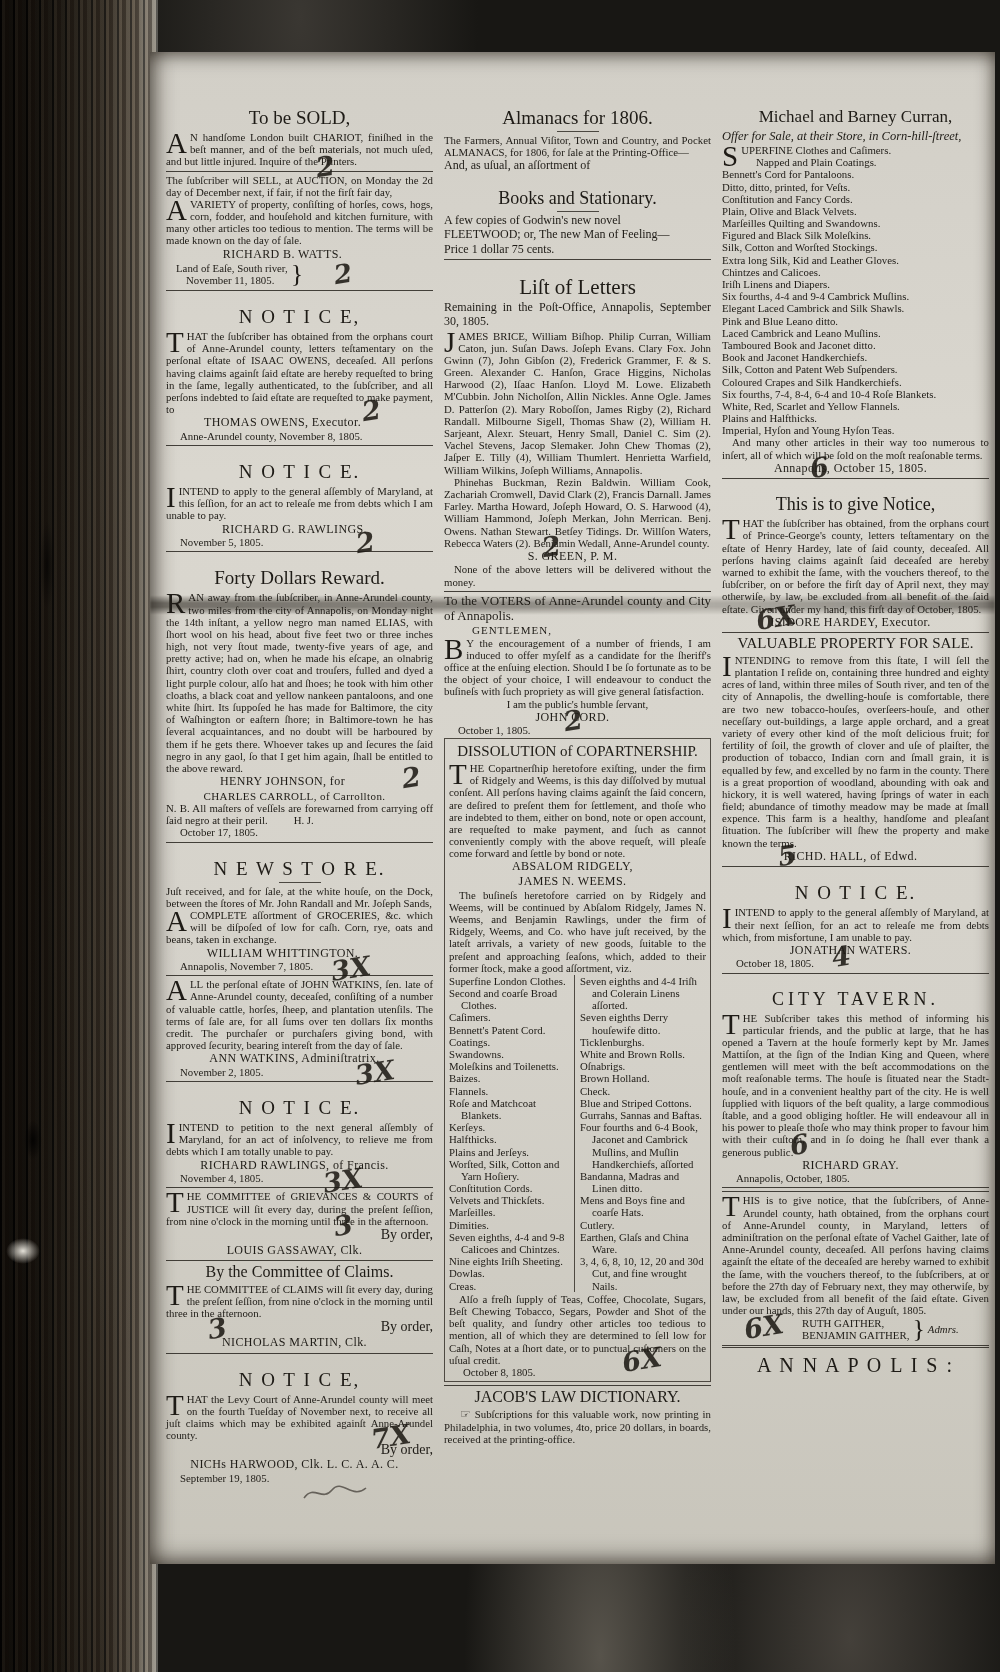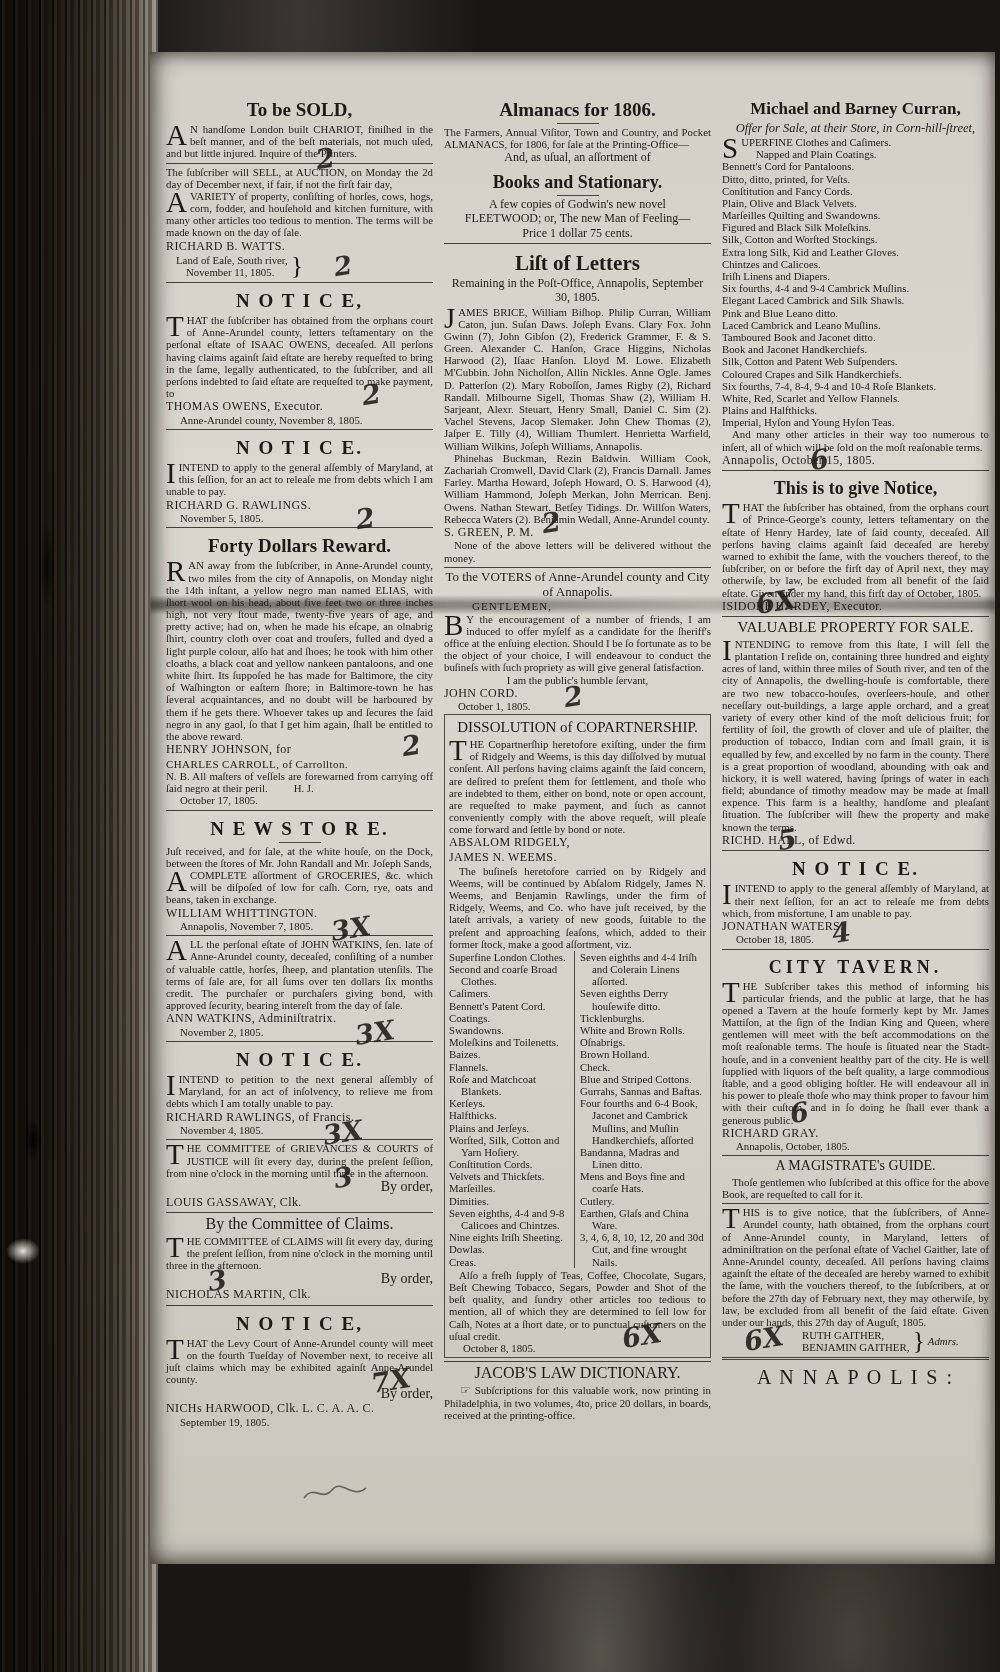--- a/index.html
+++ b/index.html
@@ -39,27 +39,27 @@
     mask-image:linear-gradient(180deg,transparent,black 40%,black 60%,transparent);
     filter:blur(1px);
   }
   .cols{display:flex;gap:11px;padding:40px 6px 0 16px;}
   .col{width:268px;font-size:10.8px;line-height:1.13;text-align:justify;}
   p{margin:0;}
   .sec{position:relative;margin:1px 0 2px;}
   .rule{border-top:1.4px solid rgba(40,36,30,.85);margin:3px 0 2px;}
   .rule.thin{border-top-width:1px;}
   .shortrule{width:42px;border-top:1.2px solid rgba(40,36,30,.8);margin:3px auto 2px;}
-  .h1{font-size:19px;line-height:1.05;text-align:center;font-weight:bold;margin:8px 0 3px;}
+  .h1{font-size:19px;line-height:1.05;text-align:center;font-weight:normal;margin:16px 0 3px;}
   .h1.sp{letter-spacing:2px;}
   .h2{font-size:15px;line-height:1.1;text-align:center;font-weight:normal;margin:2px 0 2px;}
-  .h3{font-size:12px;text-align:center;margin:1px 0;}
+  .h3{font-size:12px;margin:1px 0;}
   .italic{font-style:italic;}
   .dc{float:left;font-size:29px;line-height:22px;padding:1px 3px 0 0;}
-  .sig{text-align:left;padding-right:10px;font-size:12px;letter-spacing:.4px;margin-top:1px;}
+  .sig{text-align:center;padding-right:10px;font-size:12px;letter-spacing:.4px;margin-top:1px;}
   .sig.mid{padding-right:34px;}
   .dateline{font-size:10.8px;text-align:left;padding-left:14px;}
   .byorder{font-size:14px;padding-left:72px;text-align:right;}
   .salute{font-size:11px;letter-spacing:1px;padding-left:28px;}
   .servant{text-align:center;font-size:10.8px;}
   .ink{
     position:absolute;font-family:"DejaVu Serif",serif;font-style:italic;font-weight:bold;
     font-size:27px;color:rgba(30,26,20,.88);transform:rotate(-9deg);pointer-events:none;line-height:1;
   }
   .ink-inline{
@@ -318,21 +318,21 @@
           <div class="gitem">Chintzes and Calicoes.</div>
           <div class="gitem">Iriſh Linens and Diapers.</div>
           <div class="gitem">Six fourths, 4-4 and 9-4 Cambrick Muſlins.</div>
           <div class="gitem">Elegant Laced Cambrick and Silk Shawls.</div>
           <div class="gitem">Pink and Blue Leano ditto.</div>
           <div class="gitem">Laced Cambrick and Leano Muſlins.</div>
           <div class="gitem">Tamboured Book and Jaconet ditto.</div>
           <div class="gitem">Book and Jaconet Handkerchiefs.</div>
           <div class="gitem">Silk, Cotton and Patent Web Suſpenders.</div>
           <div class="gitem">Coloured Crapes and Silk Handkerchiefs.</div>
-          <div class="gitem">Six fourths, 7-4, 8-4, 9-4 and 10-4 Roſe Blankets.</div>
+          <div class="gitem">Six fourths, 7-4, 8-4, 6-4 and 10-4 Roſe Blankets.</div>
           <div class="gitem">White, Red, Scarlet and Yellow Flannels.</div>
           <div class="gitem">Plains and Halfthicks.</div>
           <div class="gitem">Imperial, Hyſon and Young Hyſon Teas.</div>
         </div>
         <p style="text-indent:10px;">And many other articles in their way too numerous to inſert, all of which will be ſold on the moſt reaſonable terms.</p>
         <div class="sig">Annapolis, October 15, 1805.</div>
         <span class="ink" style="left:88px;bottom:-6px;">6</span>
       </section>
       <div class="rule"></div>
 
@@ -363,24 +363,20 @@
 
       <section class="sec">
         <div class="h1" style="letter-spacing:4px;font-size:18px;">CITY TAVERN.</div>
         <p><span class="dc">T</span><span>HE Subſcriber takes this method of informing his particular friends, and the public at large, that he has opened a Tavern at the houſe formerly kept by Mr. James Mattiſon, at the ſign of the Indian King and Queen, where gentlemen will meet with the beſt accommodations on the moſt reaſonable terms.  The houſe is ſituated near the Stadt-houſe, and in a convenient healthy part of the city.  He is well ſupplied with liquors of the beſt quality, a large commodious ſtable, and a good obliging hoſtler.  He will endeavour all in his power to pleaſe thoſe who may think proper to favour him with their cuſtom, and in ſo doing he ſhall ever thank a generous public.</span></p>
         <div class="sig">RICHARD GRAY.</div>
         <div class="dateline">Annapolis, October, 1805.</div>
         <span class="ink" style="left:68px;bottom:26px;">6</span>
       </section>
       <div class="rule"></div>
 
-      <section class="sec">
-        <div class="h2" style="font-size:14px;">A MAGISTRATE's GUIDE.</div>
-        <p style="text-indent:10px;">Thoſe gentlemen who ſubſcribed at this office for the above Book, are requeſted to call for it.</p>
-      </section>
       <div class="rule"></div>
 
       <section class="sec">
         <p><span class="dc">T</span><span>HIS is to give notice, that the ſubſcribers, of Anne-Arundel county, hath obtained, from the orphans court of Anne-Arundel county, in Maryland, letters of adminiſtration on the perſonal eſtate of Vachel Gaither, late of Anne-Arundel county, deceaſed.  All perſons having claims againſt the eſtate of the deceaſed are hereby warned to exhibit the ſame, with the vouchers thereof, to the ſubſcribers, at or before the 27th day of February next, they may otherwiſe, by law, be excluded from all benefit of the ſaid eſtate.  Given under our hands, this 27th day of Auguſt, 1805.</span></p>
         <div class="bracerow" style="padding-left:80px;">
           <div>
             <div>RUTH GAITHER,</div>
             <div>BENJAMIN GAITHER,</div>
           </div>
           <span class="brace">}</span>

